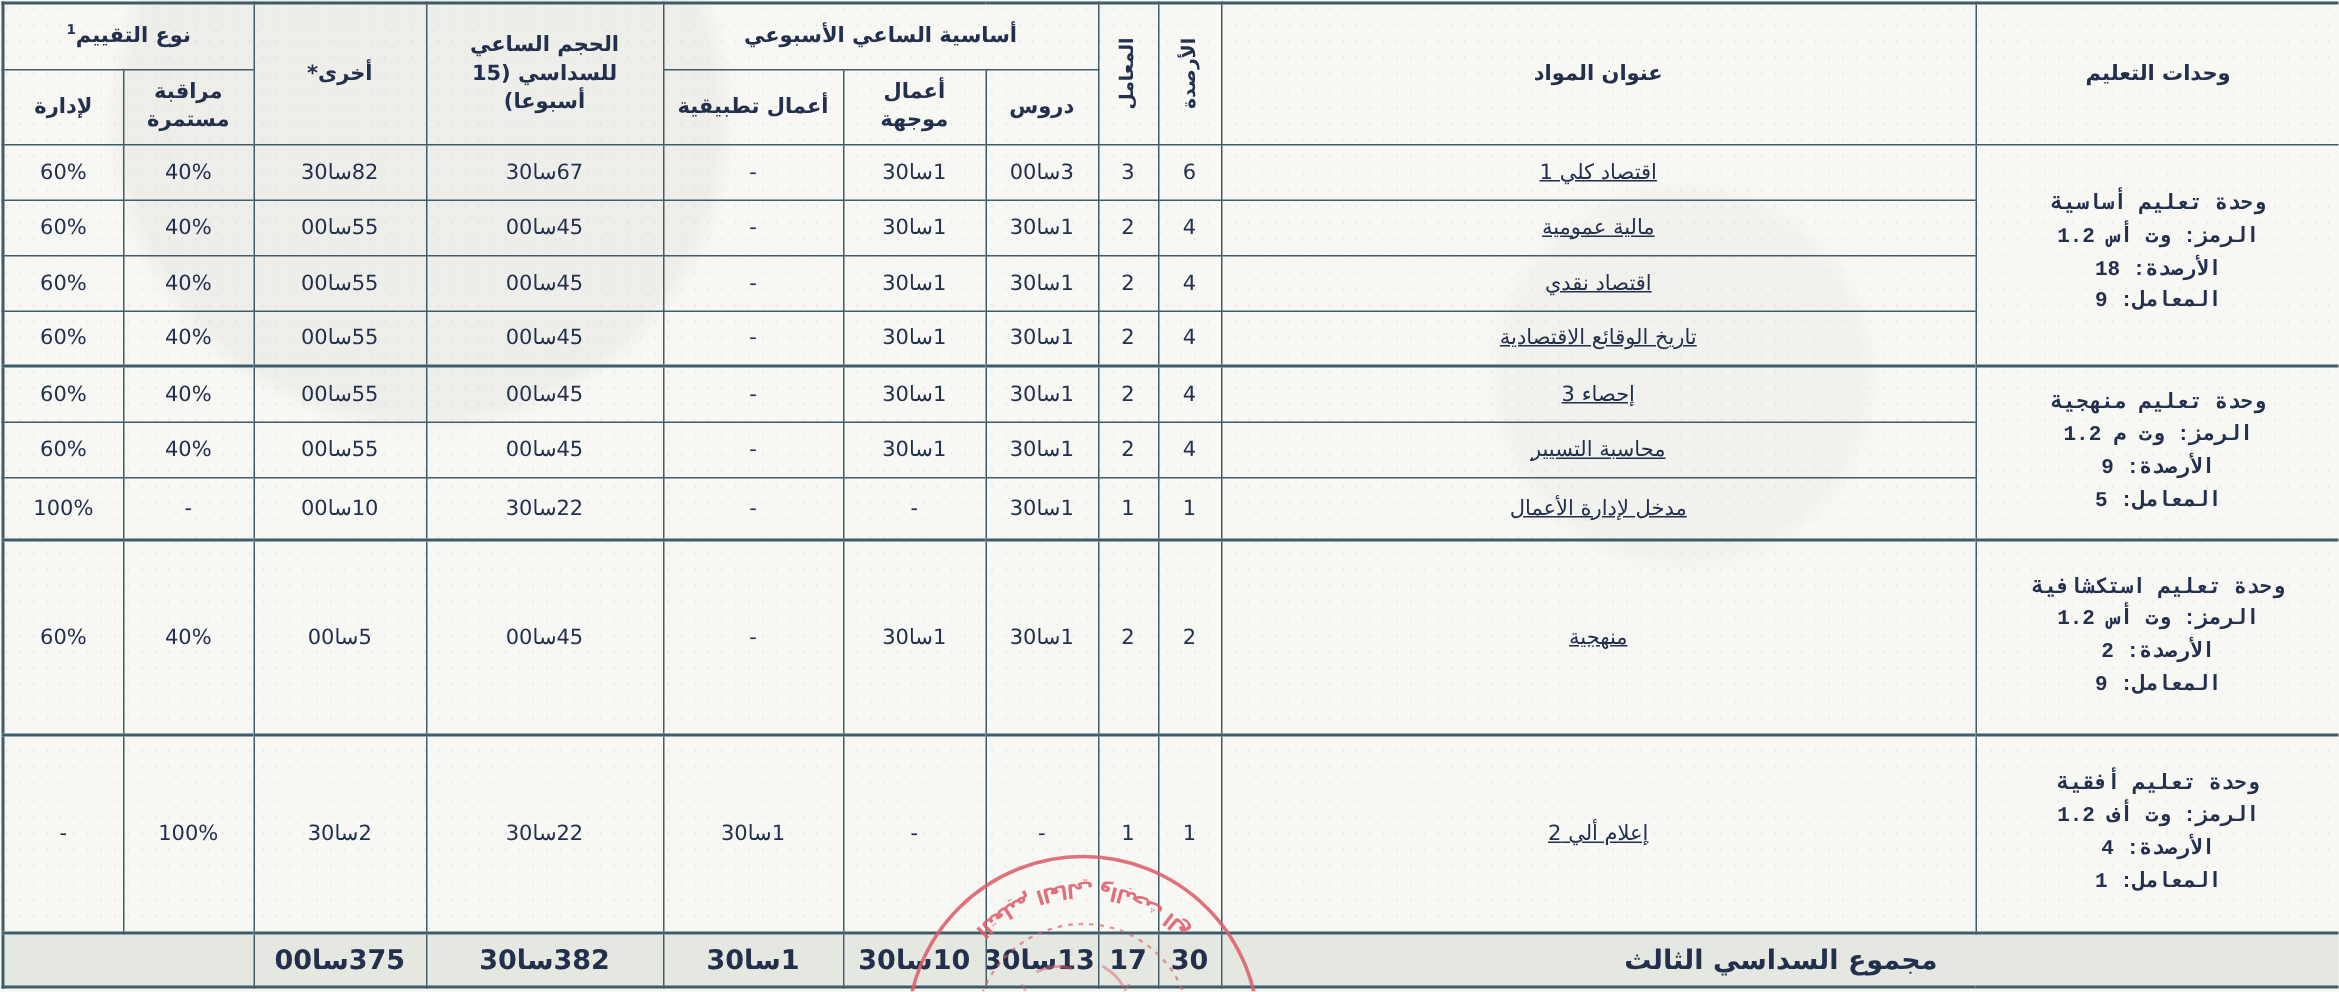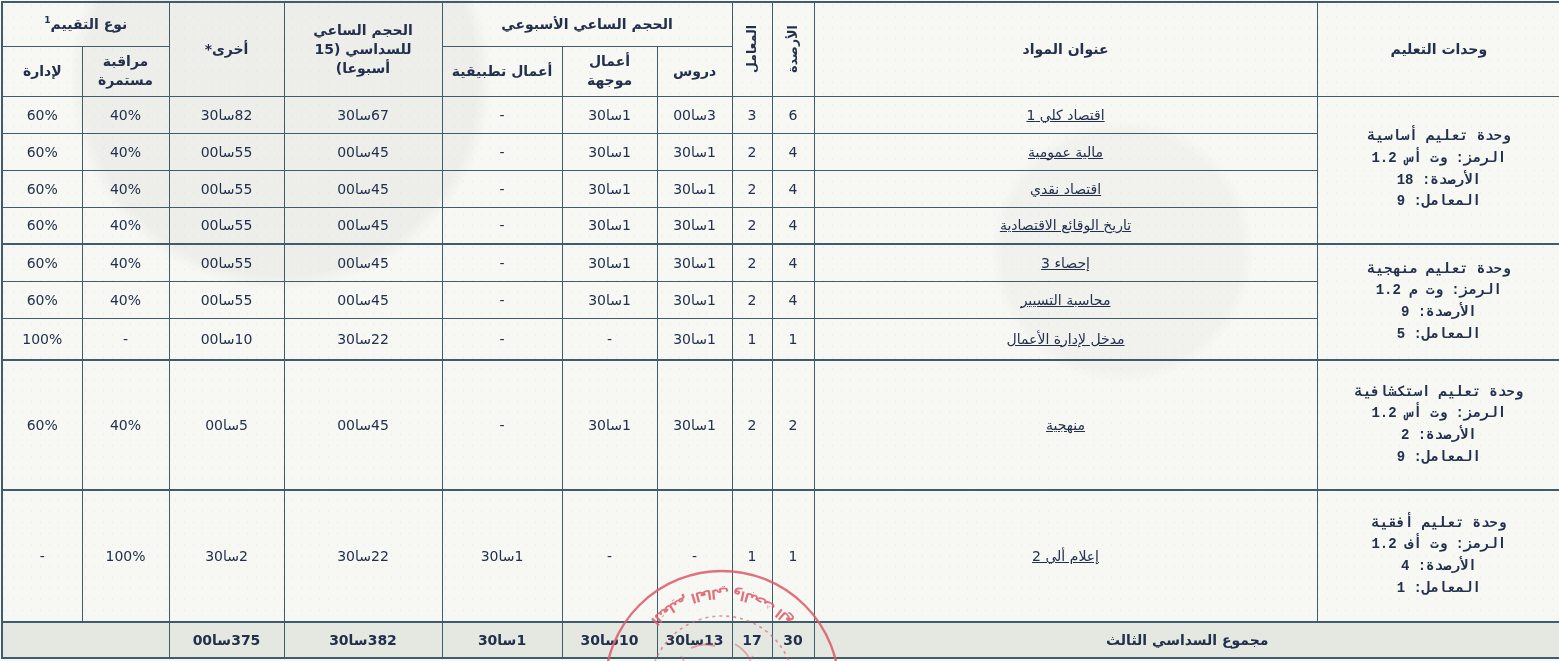--- a/index.html
+++ b/index.html
@@ -46,21 +46,21 @@
   td.unit-cell{
     text-align:right;padding:3px 7px 3px 2px;
     font-weight:bold;font-size:13px;line-height:1.55;
     vertical-align:middle;
   }
   td.unit-cell .uline{display:block;font-family:Liberation Mono, monospace;}
   td.subject-cell{text-align:right;padding-left:4px;padding-right:9px;font-size:13.5px;text-decoration:underline;}
   td.num{font-size:14px;}
   tr.footer-row td{
     background:rgba(222,227,218,.75);
-    font-weight:bold;font-size:14px;
+    font-weight:bold;font-size:18px;
   }
   td.footer-label{font-weight:bold;font-size:14px;}
   sup.fnote{font-size:9px;vertical-align:super;line-height:0;}
   .stamp{
     position:absolute;left:595px;top:556px;width:250px;height:105px;
     pointer-events:none;opacity:.88;
   }
 </style>
 </head>
 <body>
@@ -82,21 +82,21 @@
   <thead>
     <tr class="h1">
       <th rowspan="2">وحدات التعليم</th>
       <th rowspan="2">عنوان المواد</th>
       <th rowspan="2" class="rot">
           <span class="vert">الأرصدة</span>
         </th>
       <th rowspan="2" class="rot">
           <span class="vert">المعامل</span>
         </th>
-      <th colspan="3">الحجم الساعي الأسبوعي</th>
+      <th colspan="3">أساسية الساعي الأسبوعي</th>
       <th rowspan="2">الحجم الساعي للسداسي (15 أسبوعا)</th>
       <th rowspan="2">أخرى*</th>
       <th colspan="2"><span>نوع التقييم</span><sup class="fnote">1</sup></th>
     </tr>
     <tr class="h2">
       <th>دروس</th>
       <th>أعمال موجهة</th>
       <th>أعمال تطبيقية</th>
       <th>مراقبة مستمرة</th>
       <th>لإدارة</th>

